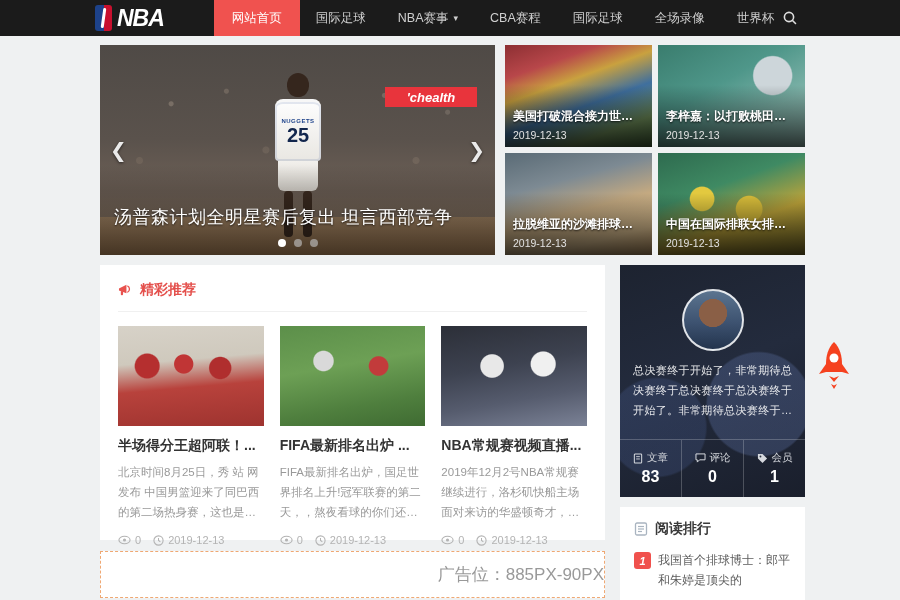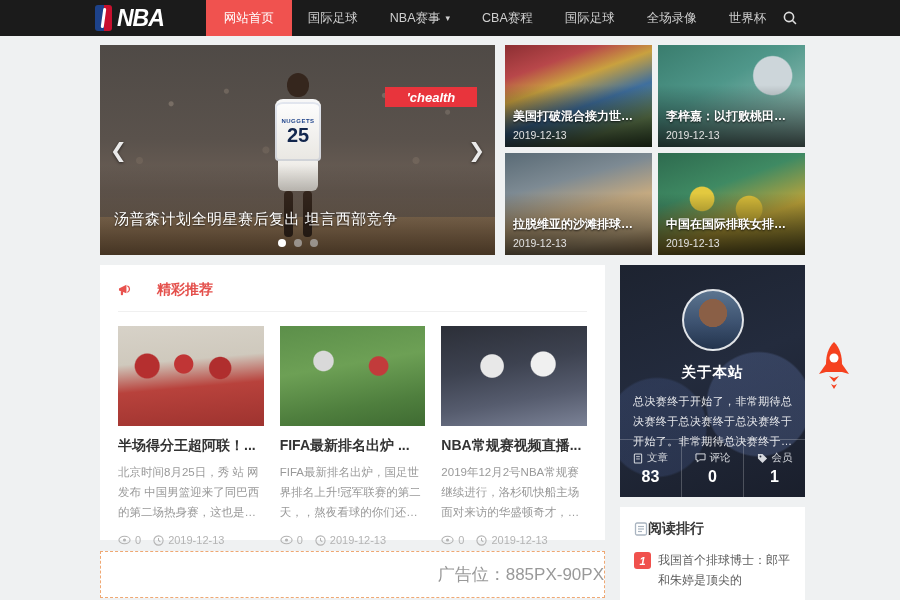--- a/index.html
+++ b/index.html
@@ -6,21 +6,21 @@
   html,body { width:900px; height:600px; overflow:hidden; }
   body {
     position:relative;
     font-family:"Liberation Sans","DejaVu Sans",sans-serif;
     background:#eff1f2;
     color:#333;
   }
   
   .navbar {
     position:absolute; top:0; left:0; width:900px; height:36px;
-    background:#1b1b1b; display:flex; align-items:stretch;
+    background:#1b1b1b; display:flex; align-items:stretch;gap:8px;
   }
   .logo { display:flex; align-items:center; gap:5px; margin-left:95px; }
   .logo-mark {
     width:17px; height:26px; border-radius:3px;
     background:linear-gradient(90deg,#1d428a 50%,#c8102e 50%);
     position:relative; overflow:hidden;
   }
   .logo-mark::after {
     content:""; position:absolute; left:7px; top:3px; width:3px; height:20px;
     background:#fff; border-radius:2px; transform:rotate(8deg);
@@ -66,21 +66,21 @@
     border-radius:8px 8px 4px 4px; border-top:3px solid #f7f7f7;
     display:flex; flex-direction:column; align-items:center; justify-content:center; gap:1px;
     box-shadow:inset 0 0 0 2px rgba(29,66,138,.12);
   }
   .jersey-team { font-size:6px; font-weight:bold; color:#1d428a; letter-spacing:.5px; }
   .jersey-number { font-size:20px; font-weight:bold; color:#12264d; line-height:1; }
   .player-shorts { width:40px; height:30px; margin:0 auto; background:linear-gradient(180deg,#f2f0ec,#d8d4cd); border-radius:0 0 6px 6px; }
   .player-legs { display:flex; justify-content:center; gap:10px; }
   .player-legs span { width:9px; height:46px; background:#3d2c21; display:block; border-radius:4px; }
   .hero-caption {
-    position:absolute; left:14px; bottom:26px; color:#fff; font-size:15px;
+    position:absolute; left:14px; bottom:26px; color:#fff; font-size:18px;
     text-shadow:0 1px 2px rgba(0,0,0,.7); letter-spacing:.5px;
   }
   .hero-dots { position:absolute; left:0; right:0; bottom:8px; display:flex; justify-content:center; gap:8px; }
   .dot { width:8px; height:8px; border-radius:50%; background:rgba(190,190,190,.65); cursor:pointer; }
   .dot.active { background:#fff; }
   .hero-arrow {
     position:absolute; top:50%; transform:translateY(-50%);
     color:rgba(255,255,255,.9); font-size:20px; cursor:pointer; padding:6px;
     text-shadow:0 1px 3px rgba(0,0,0,.6); user-select:none;
   }
@@ -109,21 +109,21 @@
   .thumb-c { background:
       linear-gradient(165deg,#5a6b76 0%,#7d8a93 30%,#c3a981 55%,#d9bd8f 80%,#caa36f 100%); }
   .thumb-d { background:
       radial-gradient(circle at 30% 45%, #e3c93f 0 10%, transparent 11%),
       radial-gradient(circle at 62% 55%, #d8bd3a 0 12%, transparent 13%),
       linear-gradient(160deg,#2e6b4f 0%,#3f8a63 35%,#bda43a 65%,#8a7d2e 100%); }
 
   
   .panel { background:#fff; }
   .featured { position:absolute; left:100px; top:265px; width:505px; height:275px; padding:16px 18px; }
-  .featured-head { display:flex; align-items:center; gap:24px; padding-bottom:12px; border-bottom:1px solid #f0f0f0; }
+  .featured-head { display:flex; align-items:center; gap:7px; padding-bottom:12px; border-bottom:1px solid #f0f0f0; }
   .featured-title { font-size:14px; font-weight:bold; color:#e4504c; }
   .article-row { display:flex; gap:16px; margin-top:14px; }
   .article-card { width:151px; cursor:pointer; }
   .article-thumb { width:100%; height:100px; }
   .thumb-1 { background:
       radial-gradient(circle at 20% 40%, #b52f2f 0 9%, transparent 10%),
       radial-gradient(circle at 45% 38%, #c03535 0 9%, transparent 10%),
       radial-gradient(circle at 70% 42%, #b02e2e 0 9%, transparent 10%),
       linear-gradient(175deg,#d7d2c8 0%,#cfc9bd 35%,#b8423c 60%,#9e332f 100%); }
   .thumb-2 { background:
@@ -178,21 +178,21 @@
     position:absolute; left:0; bottom:0; width:100%; height:58px;
     border-top:1px solid rgba(255,255,255,.22); display:flex;
   }
   .stat { flex:1; display:flex; flex-direction:column; align-items:center; justify-content:center; gap:3px; cursor:pointer; }
   .stat + .stat { border-left:1px solid rgba(255,255,255,.22); }
   .stat-label { display:flex; align-items:center; gap:4px; font-size:10.5px; color:#d6d9de; }
   .stat-value { font-size:16px; font-weight:bold; color:#fff; }
 
   
   .ranking { position:absolute; left:620px; top:507px; width:185px; height:130px; padding:13px 14px; }
-  .ranking-head { display:flex; align-items:center; }
+  .ranking-head { display:flex; align-items:center; gap:7px; }
   .ranking-title { font-size:14px; font-weight:bold; color:#3a3a3a; }
   .rank-item { display:flex; gap:7px; margin-top:13px; padding-bottom:11px; border-bottom:1px dotted #e3e3e3; cursor:pointer; }
   .rank-item:last-child { border-bottom:none; }
   .rank-badge {
     flex:0 0 17px; width:17px; height:17px; border-radius:3px; background:#f0514d;
     color:#fff; font-size:11px; font-weight:bold; font-style:italic;
     display:flex; align-items:center; justify-content:center; margin-top:1px;
   }
   .rank-text { font-size:12px; color:#5c5c5c; line-height:1.65; }
 
@@ -367,21 +367,20 @@
 
   </div>
 </section>
 
 <div class="ad-strip">
   <span>广告位：885PX-90PX</span>
 </div>
 
 <aside class="about">
   <div class="avatar"></div>
-  <div class="about-title">关于本站</div>
   <div class="about-desc">总决赛终于开始了，非常期待总决赛终于总决赛终于总决赛终于开始了。非常期待总决赛终于总决赛终决赛终于打响</div>
   <div class="about-stats">
     <div class="stat">
       <span class="stat-label">
         <svg width="10" height="11" viewBox="0 0 10 12">
             <rect x="1" y="1" width="8" height="10" rx="1" fill="none" stroke="#d6d9de" stroke-width="1.1"></rect>
             <line x1="3" y1="4" x2="7" y2="4" stroke="#d6d9de" stroke-width="1"></line>
             <line x1="3" y1="6.5" x2="7" y2="6.5" stroke="#d6d9de" stroke-width="1"></line>
           </svg>
         <span>文章</span>

